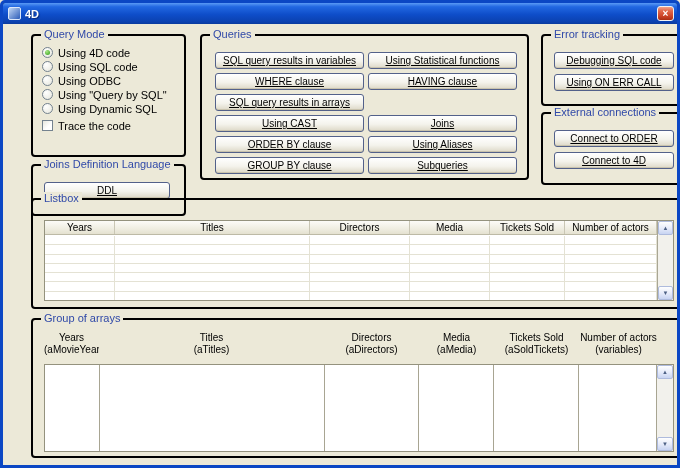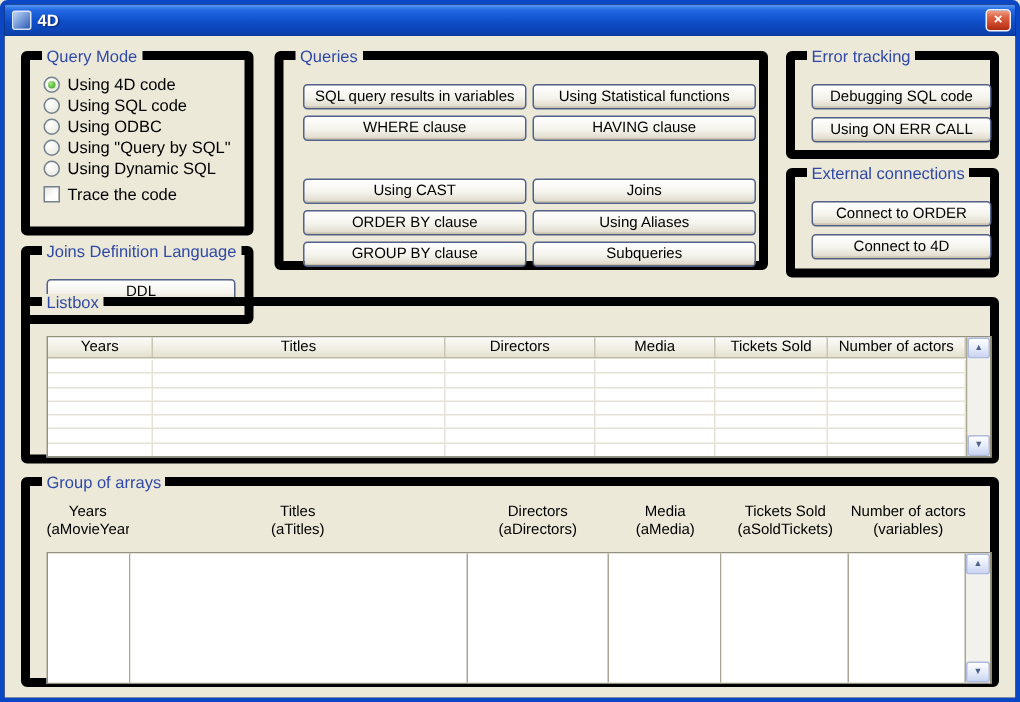--- a/index.html
+++ b/index.html
@@ -30,21 +30,21 @@
   .close-btn {
     width:17px; height:15px; border:1px solid #F2F2F2; border-radius:3px;
     background:linear-gradient(180deg,#F0A38A 0%,#E0674A 30%,#CC4428 70%,#A92C12 100%);
     color:#fff; font-size:10px; font-weight:bold; line-height:13px; text-align:center;
     cursor:default; flex:0 0 auto;
   }
 
   
   .content { position:relative; width:674px; height:442px; background:#ECE9D8; }
 
-  .groupbox { position:absolute; border:6px solid #000000; border-radius:4px; }
+  .groupbox { position:absolute; border:2px solid #000000; border-radius:4px;margin-left:17px; }
   .gb-title {
     position:absolute; top:-8px; left:8px; padding:0 3px;
     background:#ECE9D8; color:#3049A8; font-size:11px; white-space:nowrap;
   }
 
   .qm       { left:11px;  top:10px;  width:155px; height:123px; }
   .ddl      { left:11px;  top:140px; width:155px; height:52px;  }
   .queries  { left:180px; top:10px;  width:329px; height:146px; }
   .errtrack { left:521px; top:10px;  width:142px; height:72px;  }
   .extconn  { left:521px; top:88px;  width:142px; height:73px;  }
@@ -68,21 +68,21 @@
   }
   .opt-label { font-size:11px; color:#000; white-space:nowrap; }
 
   
   .xp-btn {
     display:flex; align-items:center; justify-content:center;
     border:1px solid #53618A; border-radius:3px;
     background:linear-gradient(180deg,#FFFFFF 0%,#F4F3EC 55%,#E2DECF 90%,#D3CEBB 100%);
     box-shadow:inset 0 -1px 0 #C9C3AD;
     font-size:10px; color:#000; font-family:"Liberation Sans", sans-serif;
-    white-space:nowrap; overflow:hidden; cursor:default;
+    white-space:nowrap; overflow:hidden; cursor:default;text-decoration:underline;
   }
   .qbtn { position:absolute; width:149px; height:17px; }
   .qcol-left  { left:13px; }
   .qcol-right { left:166px; }
   .qrow-0{top:16px}.qrow-1{top:37px}.qrow-2{top:58px}.qrow-3{top:79px}.qrow-4{top:100px}.qrow-5{top:121px}
 
   .sbtn { position:absolute; left:11px; width:120px; height:17px; }
   .srow-0{top:16px}.srow-1{top:38px}
   .ddl-btn { position:absolute; left:11px; top:16px; width:126px; height:17px; }
 
@@ -181,20 +181,21 @@
 
     <div class="groupbox ddl">
       <span class="gb-title">Joins Definition Language</span>
       <button class="xp-btn ddl-btn">DDL</button>
     </div>
 
     <div class="groupbox queries">
       <span class="gb-title">Queries</span>
       <button class="xp-btn qbtn qcol-left qrow-0">SQL query results in variables</button>
       <button class="xp-btn qbtn qcol-left qrow-1">WHERE clause</button>
+      <button class="xp-btn qbtn qcol-left qrow-2">SQL query results in arrays</button>
       <button class="xp-btn qbtn qcol-left qrow-3">Using CAST</button>
       <button class="xp-btn qbtn qcol-left qrow-5">GROUP BY clause</button>
       <button class="xp-btn qbtn qcol-left qrow-4">ORDER BY clause</button>
       <button class="xp-btn qbtn qcol-right qrow-0">Using Statistical functions</button>
       <button class="xp-btn qbtn qcol-right qrow-1">HAVING clause</button>
       <button class="xp-btn qbtn qcol-right qrow-3">Joins</button>
       <button class="xp-btn qbtn qcol-right qrow-4">Using Aliases</button>
       <button class="xp-btn qbtn qcol-right qrow-5">Subqueries</button>
     </div>
 

